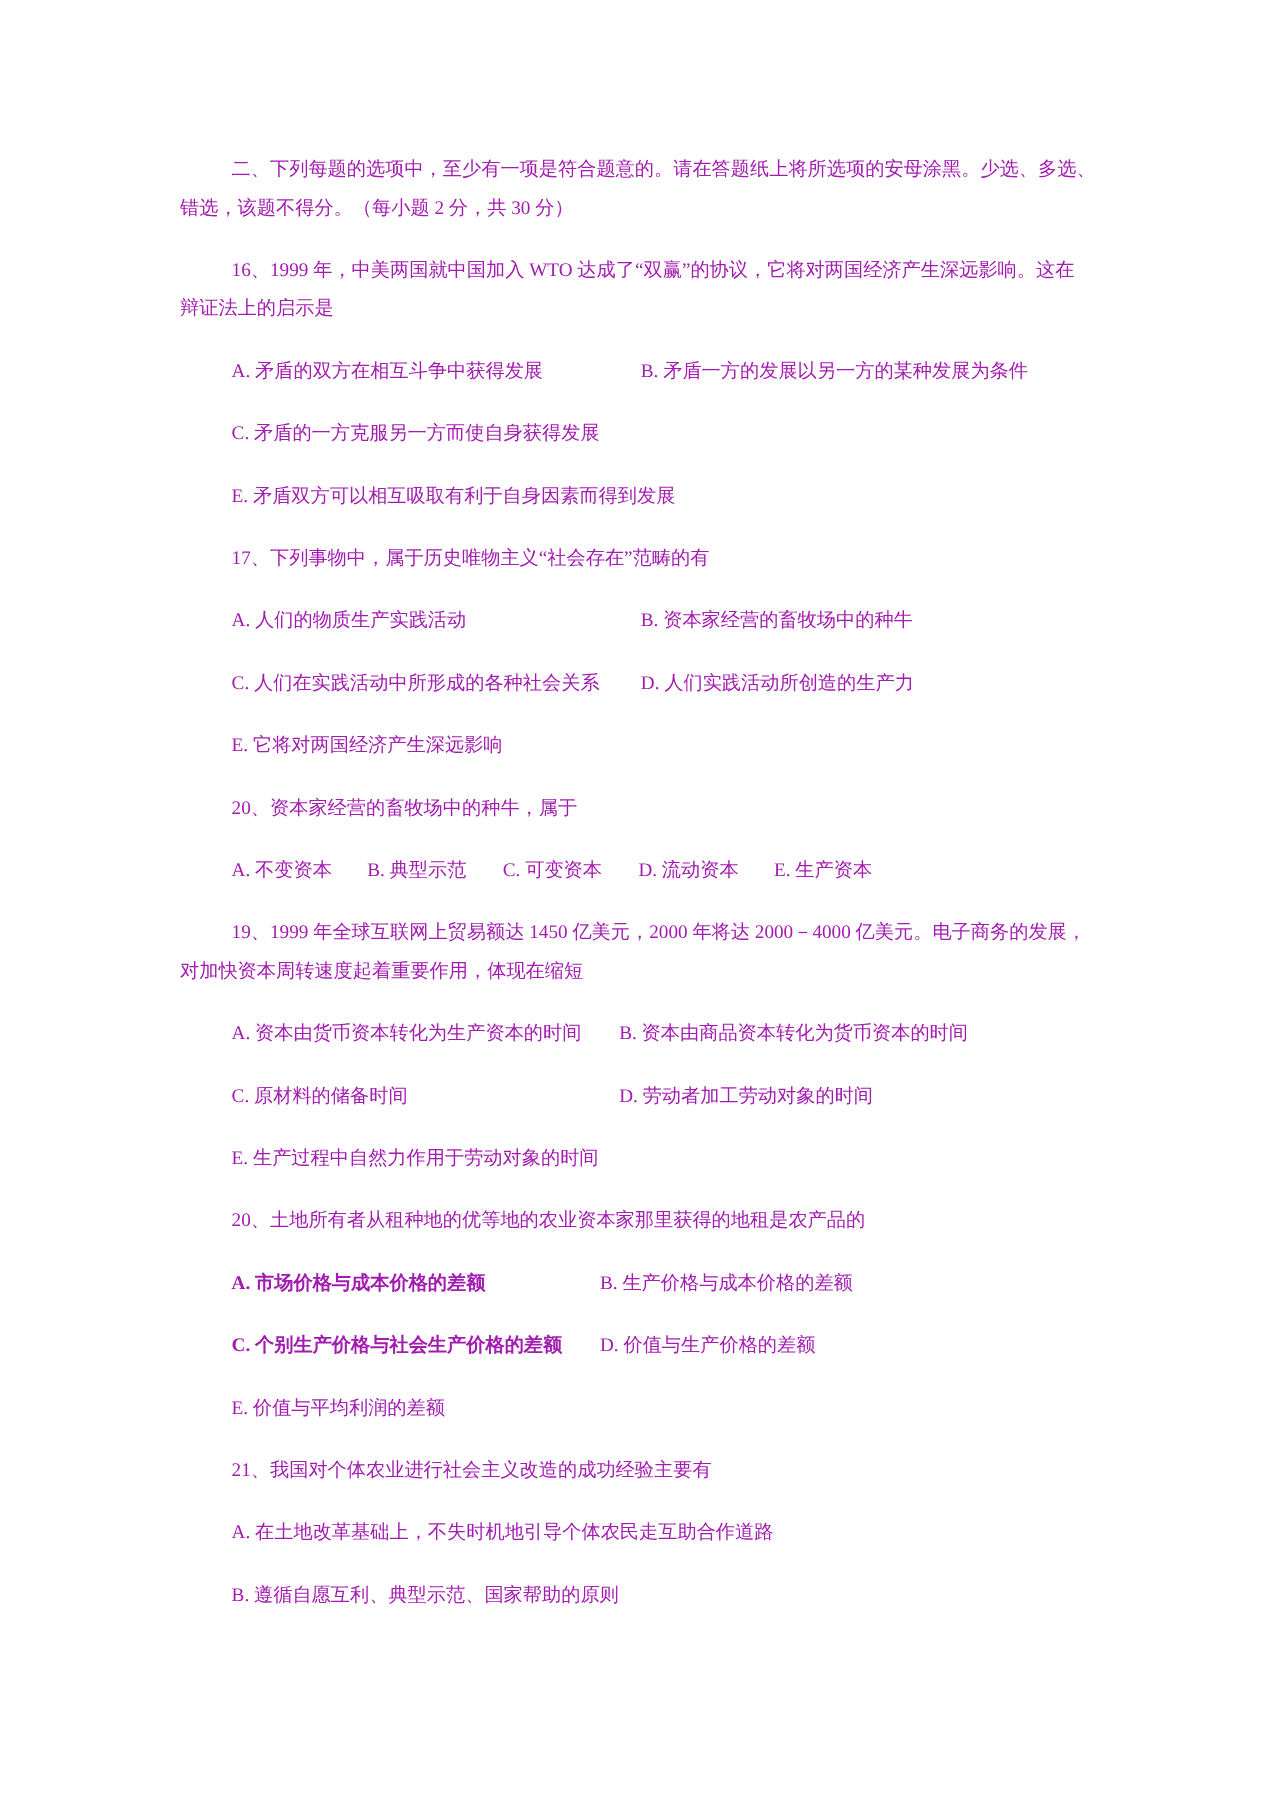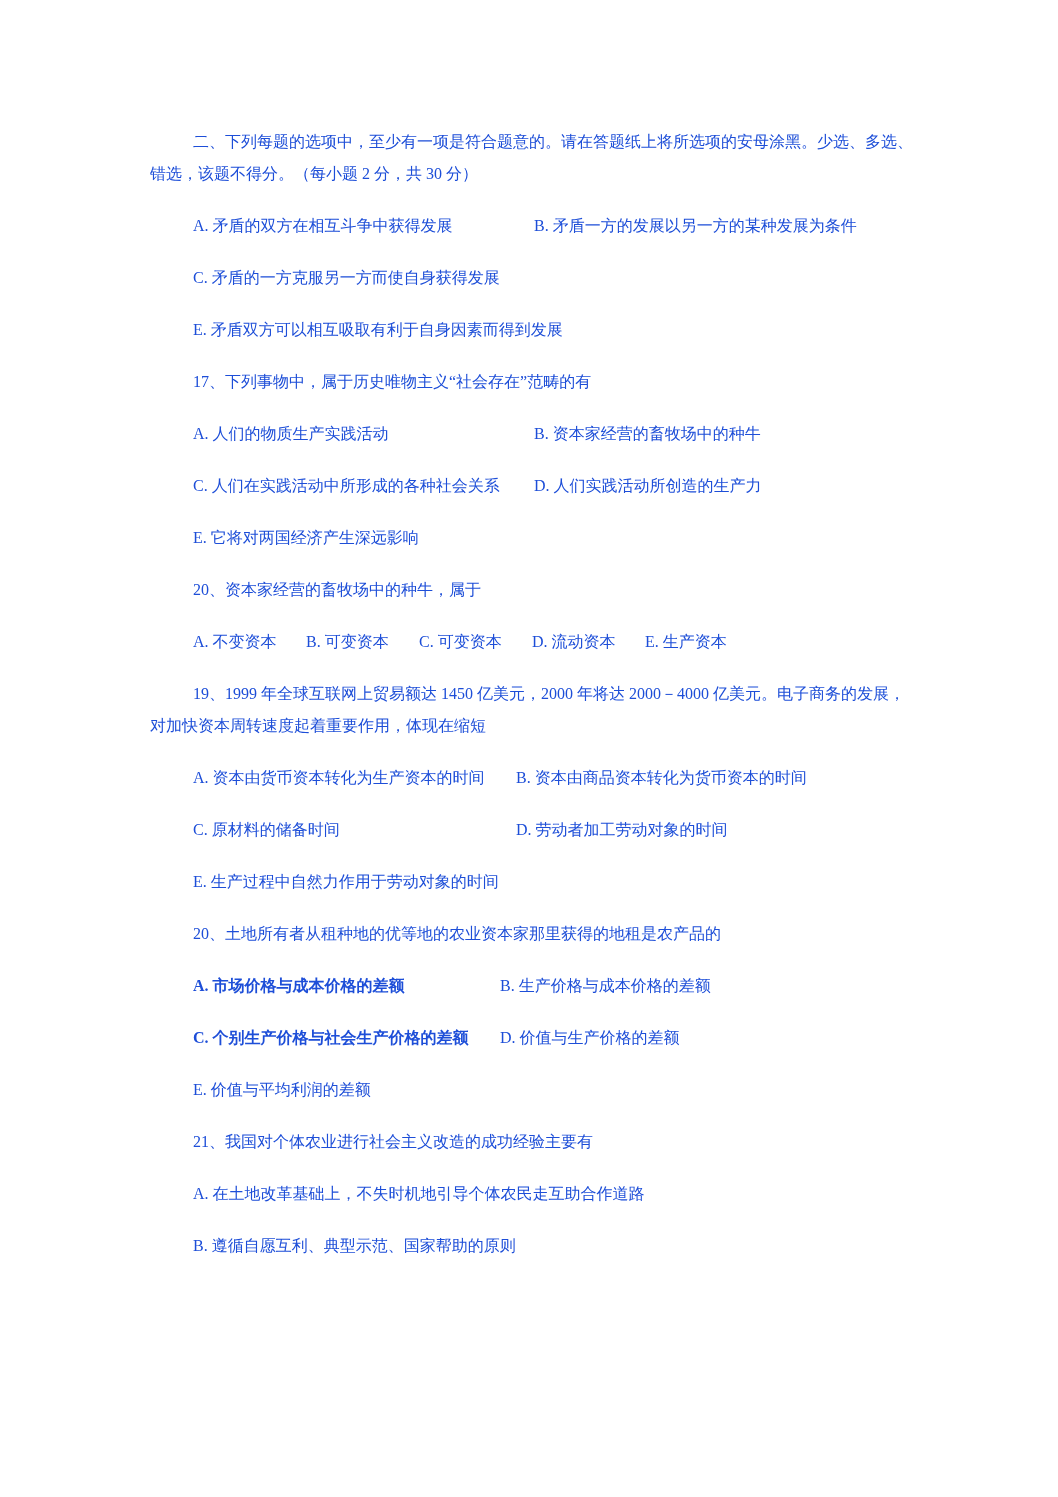--- a/index.html
+++ b/index.html
@@ -9,21 +9,21 @@
   }
   .page {
     position: relative;
     width: 1058px;
     height: 1497px;
     box-sizing: border-box;
     padding: 126px 150px 0 150px;
     background: #ffffff;
     overflow: hidden;
     font-family: "Liberation Serif", "DejaVu Serif", serif;
-    color: #1d4ed8;
+    color: #a21caf;
   }
   .para {
     margin: 0 0 20px 0;
   }
   .ln {
     display: block;
     font-size: 16px;
     line-height: 32px;
     white-space: nowrap;
     letter-spacing: 0;
@@ -49,20 +49,24 @@
 <body>
 
 <div class="page">
 
   <div class="para">
     <span class="ln ind">二、下列每题的选项中，至少有一项是符合题意的。请在答题纸上将所选项的安母涂黑。少选、多选、</span>
     <span class="ln">错选，该题不得分。（每小题 2 分，共 30 分）</span>
   </div>
 
   <section>
+    <div class="para">
+      <span class="ln ind">16、1999 年，中美两国就中国加入 WTO 达成了“双赢”的协议，它将对两国经济产生深远影响。这在</span>
+      <span class="ln">辩证法上的启示是</span>
+    </div>
     <div class="para">
       <div class="ln ind opts">
         <span class="cell w341">A. 矛盾的双方在相互斗争中获得发展</span>
         <span class="cell">B. 矛盾一方的发展以另一方的某种发展为条件</span>
       </div>
     </div>
     <div class="para">
       <div class="ln ind opts">
         <span class="cell w341">C. 矛盾的一方克服另一方而使自身获得发展</span>
       </div>
@@ -97,21 +101,21 @@
     </div>
   </section>
 
   <section>
     <div class="para">
       <span class="ln ind">20、资本家经营的畜牧场中的种牛，属于</span>
     </div>
     <div class="para">
       <div class="ln ind opts">
         <span class="cell w113">A. 不变资本</span>
-        <span class="cell w113">B. 可变资本</span>
+        <span class="cell w113">B. 典型示范</span>
         <span class="cell w113">C. 可变资本</span>
         <span class="cell w113">D. 流动资本</span>
         <span class="cell">E. 生产资本</span>
       </div>
     </div>
   </section>
 
   <section>
     <div class="para">
       <span class="ln ind">19、1999 年全球互联网上贸易额达 1450 亿美元，2000 年将达 2000－4000 亿美元。电子商务的发展，</span>

